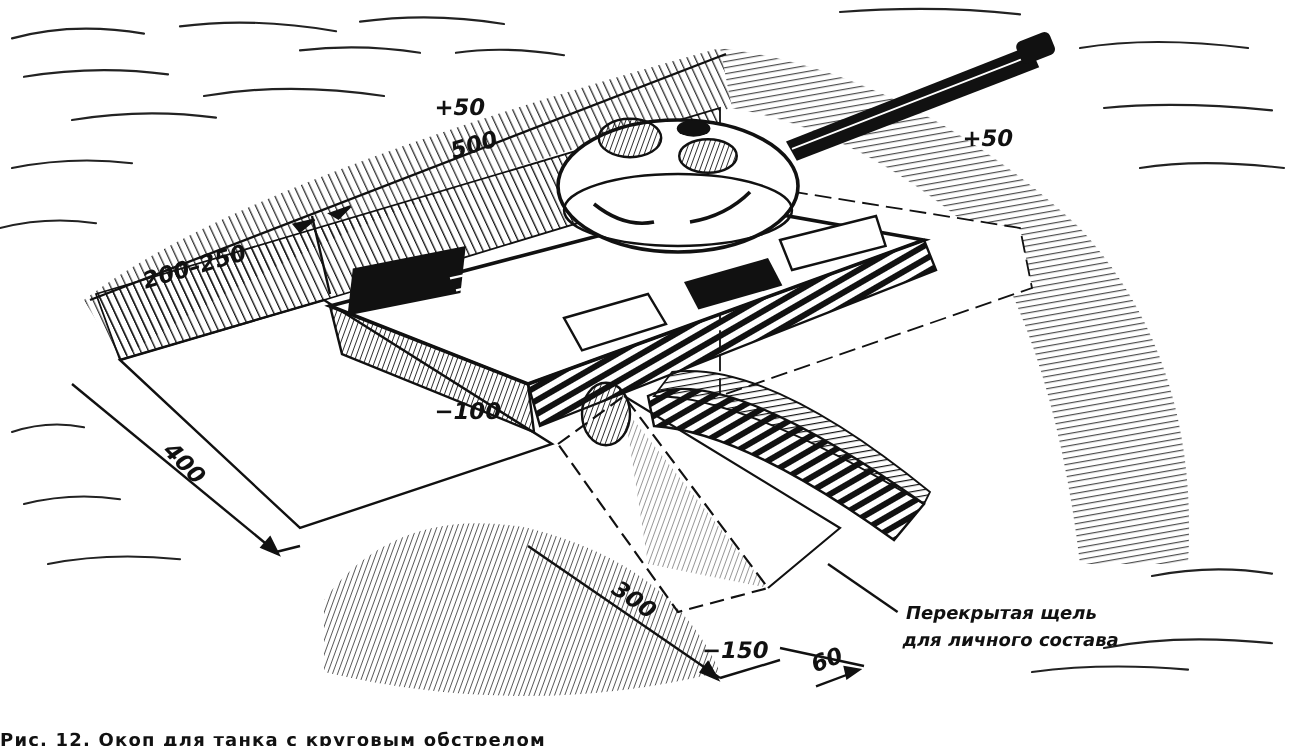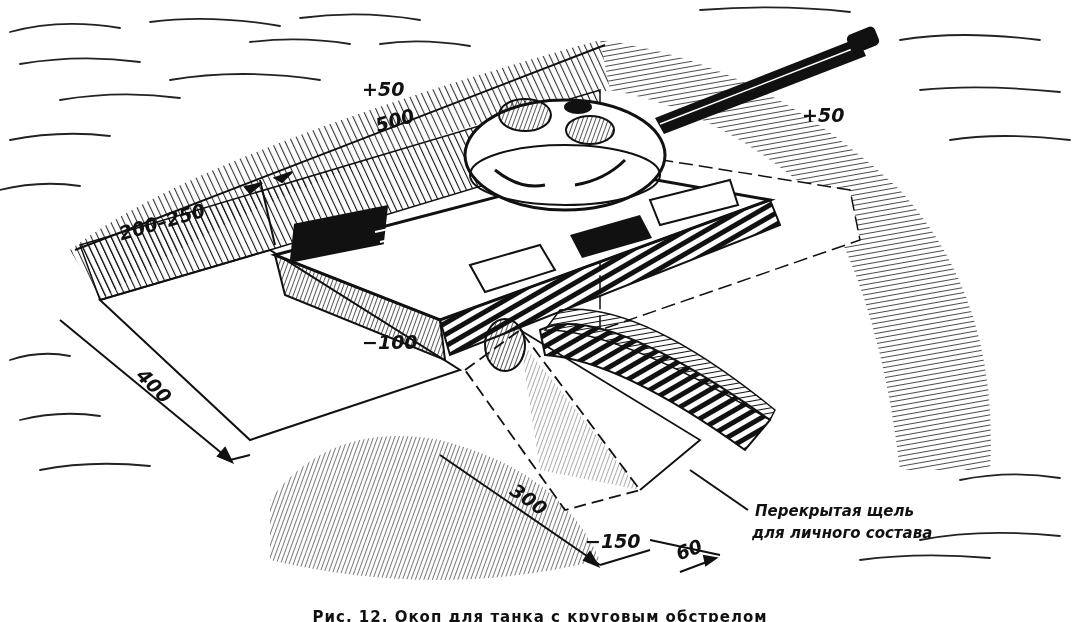--- a/index.html
+++ b/index.html
@@ -1,21 +1,21 @@
 <!DOCTYPE html>
 <html><head>
   <meta charset="utf-8">
   <style>
     html, body { margin: 0; padding: 0; background: #ffffff; }
     body { width: 1080px; height: 622px; overflow: hidden; position: relative; font-family: "DejaVu Sans", sans-serif; }
     #scene { position: absolute; left: 0; top: 0; width: 1080px; height: 622px; }
     .dim { font-family: "DejaVu Sans", sans-serif; font-weight: bold; font-style: italic; font-size: 19px; fill: #111; }
     .note { font-family: "DejaVu Sans", sans-serif; font-weight: bold; font-style: italic; font-size: 15px; fill: #111; }
     .caption {
-      position: absolute; left: 0; right: 0; top: 606px; text-align: center;
+      position: absolute; left: 0; right: 0; top: 606px; 
       font-family: "DejaVu Sans", sans-serif; font-weight: bold; font-size: 15px; color: #111;
       letter-spacing: 1px; height: 16px; overflow: hidden; line-height: 22px;
     }
     .line { stroke: #111; fill: none; }
   </style>
 </head>
 <body>
 
 <svg id="scene" viewBox="0 0 1080 622" xmlns="http://www.w3.org/2000/svg">
   <defs>

